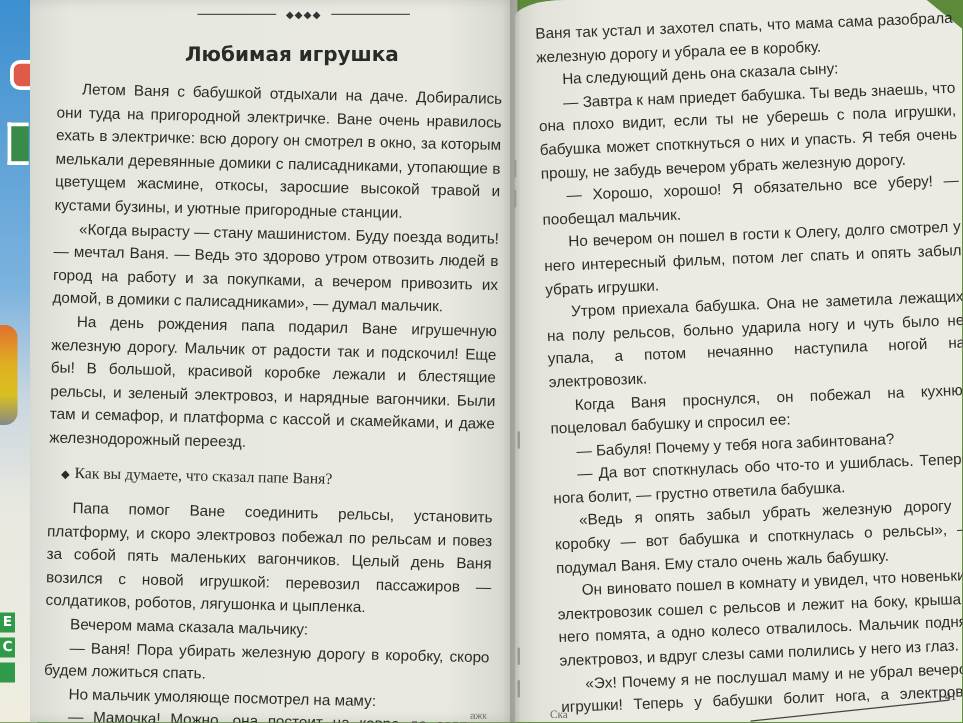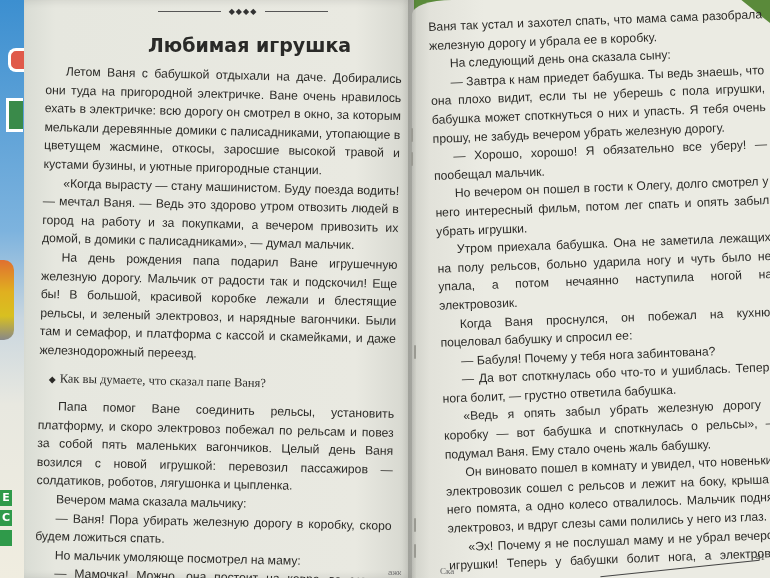--- a/index.html
+++ b/index.html
@@ -37,21 +37,21 @@
   .ornament {
     position: absolute; left: 158px; top: 6px; width: 170px; height: 10px;
     display:flex; align-items:center; gap:8px;
   }
   .ornament .line { flex:1; height:1px; background:#555; }
   .ornament .diamonds { font-size:8px; color:#333; letter-spacing:1px; }
 
   .title {
     position: absolute; left: 148px; top: 34px; width: 200px;
     font-family: "DejaVu Sans", sans-serif; font-weight: bold;
-    font-size: 19px; color: #2a2a28; text-align: center; white-space: nowrap;
+    font-size: 16px; color: #2a2a28; text-align: left; white-space: nowrap;
   }
 
   .text {
     position: absolute; font-family: "Liberation Sans", sans-serif;
     font-size: 12.2px; line-height: 18.6px; color: #2c2b28; text-align: justify;
   }
   .text p { margin: 0; text-indent: 20px; }
   .text p.noindent { text-indent: 0; }
   .text p.question {
     font-family: "Liberation Serif", serif; font-size: 12.5px;
@@ -60,21 +60,21 @@
   .text p.question .bullet { font-size: 9px; margin-right: 4px; }
   #left-text { left: 46px; top: 62px; width: 356px; transform: rotate(1.3deg); transform-origin: 0 0; }
   #right-text { left: 428px; top: 18px; width: 334px; transform: rotate(-2.2deg); transform-origin: 0 0; }
 
   .page-number {
     position: absolute; left: 756px; top: 552px;
     font-family: "Liberation Serif", serif; font-size: 9px; color:#333;
   }
   .footer-line { position:absolute; left: 600px; top: 568px; width: 160px; height:1px; background:#444; transform: rotate(-6deg); }
   .running-footer { position:absolute; left: 440px; top: 566px; font-family:Liberation Serif, serif; font-size: 9px; color:#666; }
-  .running-footer-left { position:absolute; left: 388px; top: 568px; font-family:Liberation Sans, sans-serif; font-size: 8px; color:#777; }
+  .running-footer-left { position:absolute; left: 376px; top: 568px; font-family:Liberation Sans, sans-serif; font-size: 8px; color:#777; }
 </style>
 </head>
 <body>
 
 <div class="cover">
   <div class="tab-red"></div>
   <div class="tab-green"></div>
   <div class="bird"></div>
   <div class="letter" style="top:490px">E</div>
   <div class="letter" style="top:510px">C</div>

